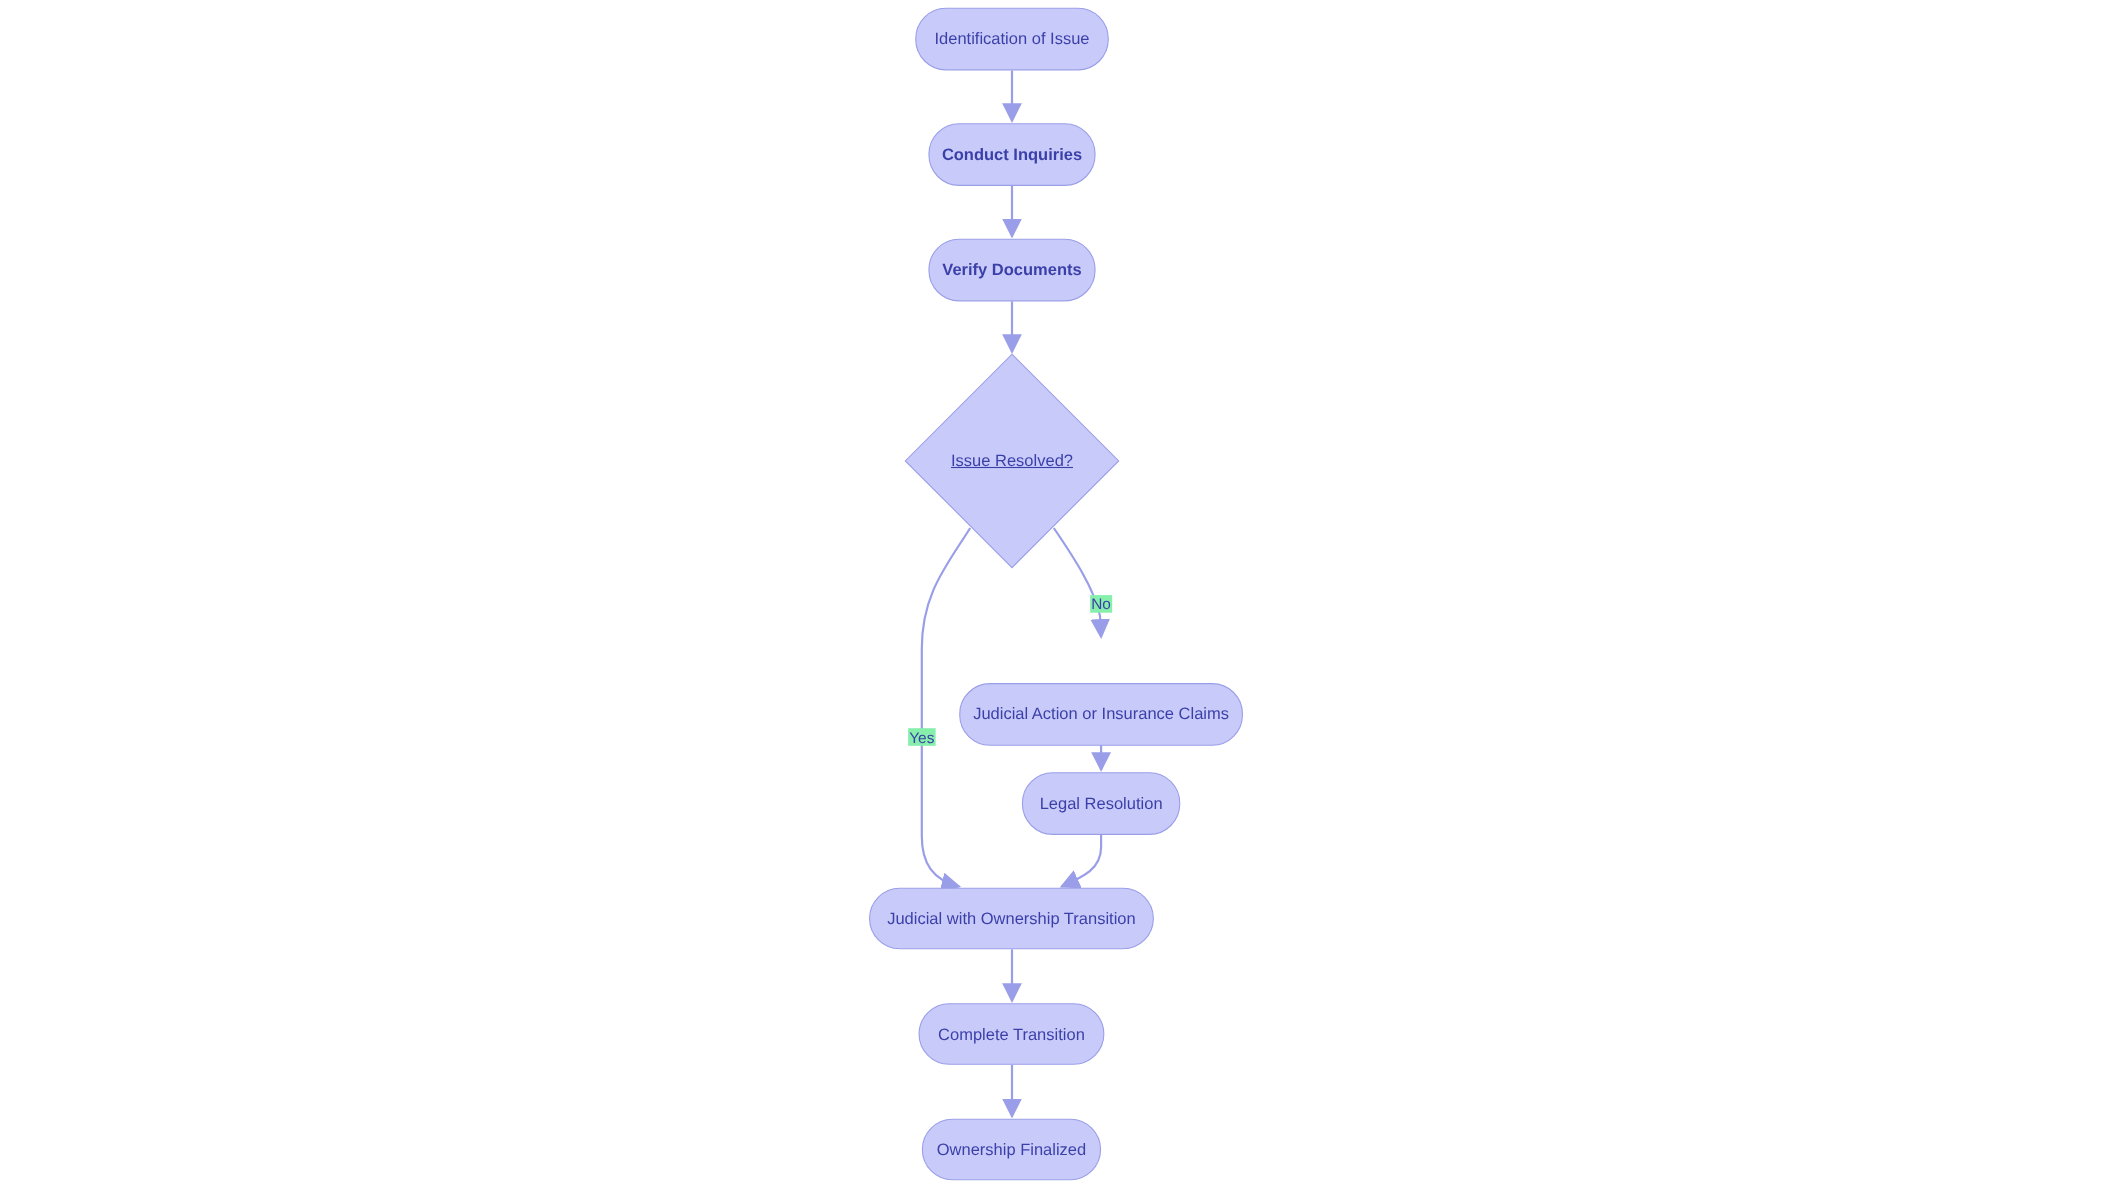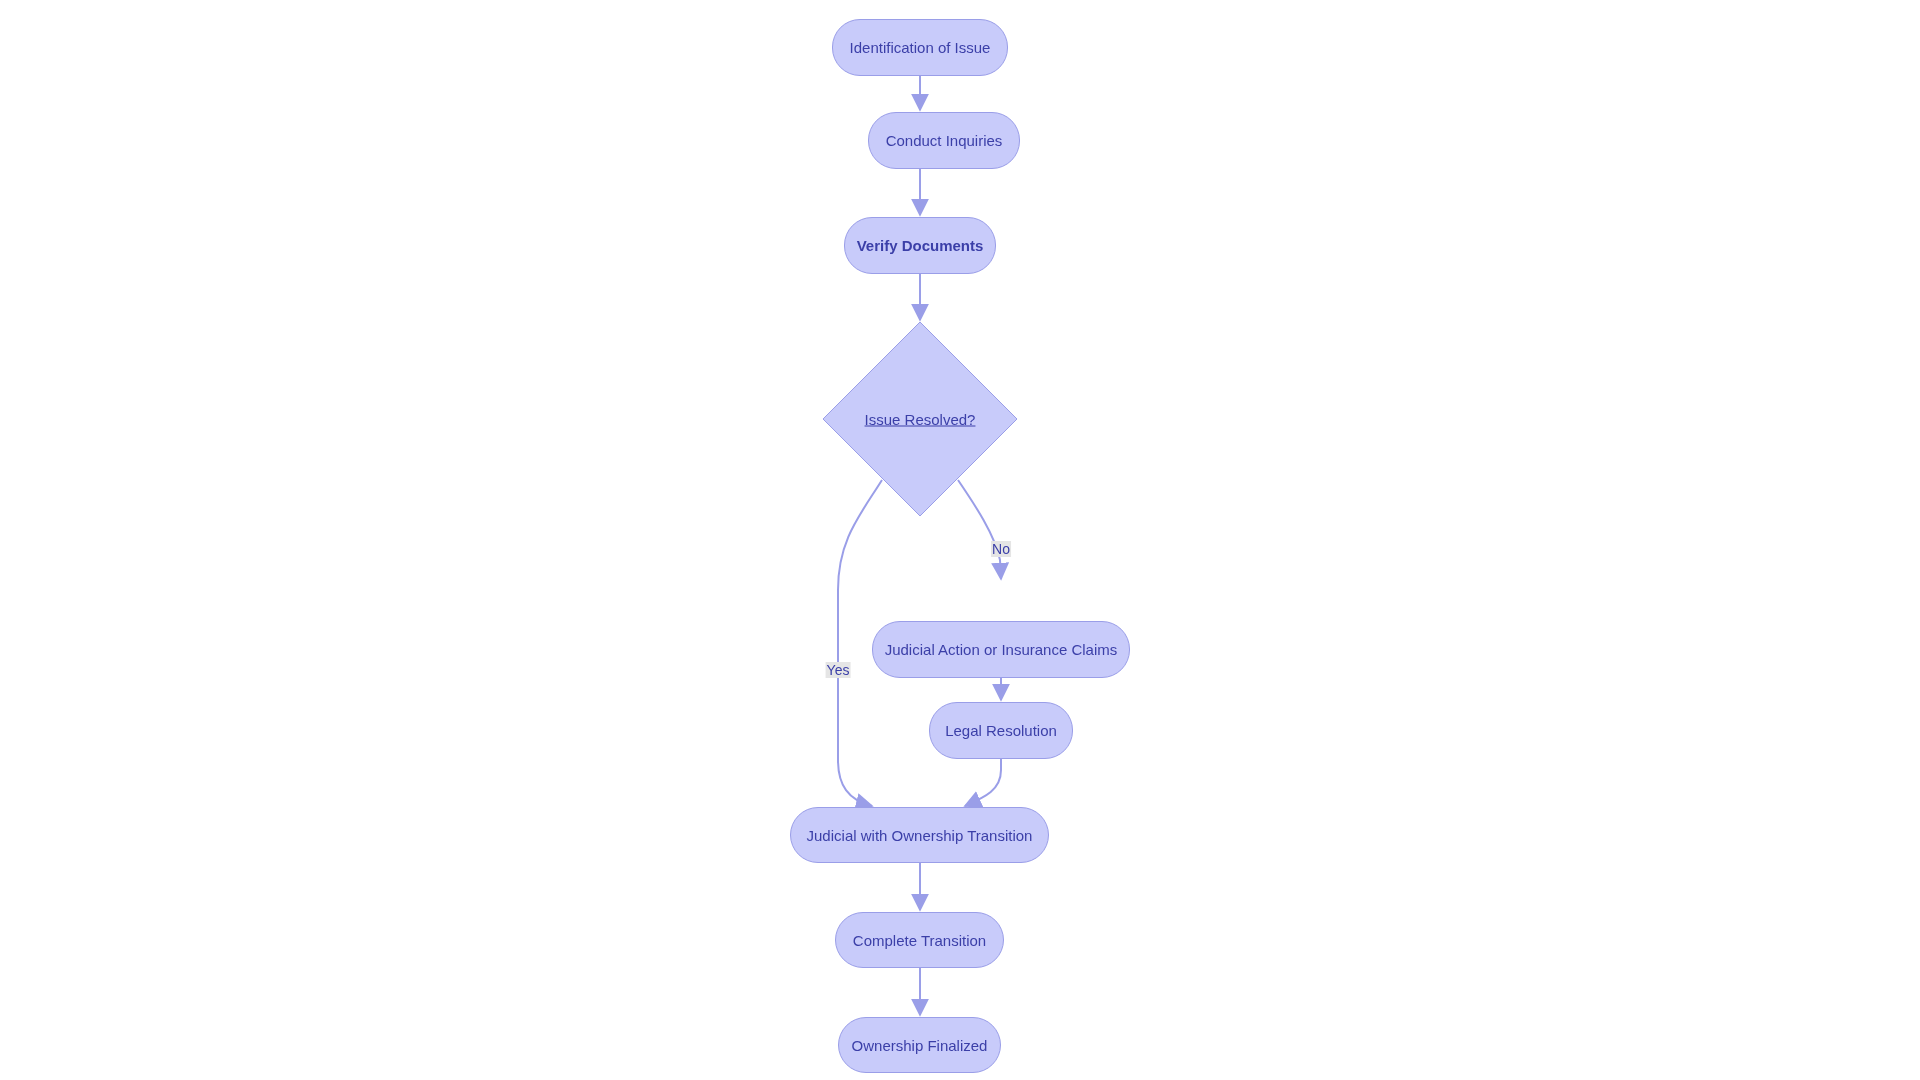--- a/index.html
+++ b/index.html
@@ -1,21 +1,21 @@
 <!DOCTYPE html>
 <html><head>
 <meta charset="utf-8">
 <style>
   html, body { margin:0; padding:0; background:#ffffff; }
   body { width:1920px; height:1080px; position:relative; overflow:hidden; font-family:"Liberation Sans", sans-serif; }
   svg.edges { position:absolute; left:0; top:0; width:1920px; height:1080px; }
   .node { position:absolute; box-sizing:border-box; background:#c8cbfa; border:1px solid #9a9ee8; border-radius:28px;
           display:flex; align-items:center; justify-content:center; color:#3b3fa8; font-size:15px; white-space:nowrap; }
   .diamond-label { position:absolute; color:#3b3fa8; font-size:15px; white-space:nowrap; transform:translate(-50%,-50%); }
-  .edge-label { position:absolute; color:#3b3fa8; font-size:14px; background:#e5e5e5; transform:translate(-50%,-50%); padding:0 1px; }
+  .edge-label { position:absolute; color:#3b3fa8; font-size:14px; background:#86efac; transform:translate(-50%,-50%); padding:0 1px; }
 </style>
 </head>
 <body>
 
 <svg class="edges" viewBox="0 0 1920 1080">
   <defs>
     <marker id="arr" viewBox="0 0 10 10" refX="9" refY="5" markerWidth="9" markerHeight="9" orient="auto">
       <path d="M0,0 L10,5 L0,10 z" fill="#9a9ee8"></path>
     </marker>
   </defs>
@@ -26,22 +26,22 @@
     <path d="M882,480 C860,515 838,540 838,590 L838,760 C838,785 848,800 872,806" marker-end="url(#arr)"></path>
     <path d="M958,480 C975,505 995,535 1000,560 L1001,579" marker-end="url(#arr)"></path>
     <path d="M1001,638 L1001,700" marker-end="url(#arr)"></path>
     <path d="M1001,759 L1001,770 C1001,790 985,797 965,806" marker-end="url(#arr)"></path>
     <path d="M920,863 L920,910" marker-end="url(#arr)"></path>
     <path d="M920,968 L920,1015" marker-end="url(#arr)"></path>
   </g>
   <polygon points="920,322 1017,419 920,516 823,419" fill="#c8cbfa" stroke="#9a9ee8" stroke-width="1"></polygon>
 </svg>
 
-<div class="node" style="left:832px;top:19px;width:176px;height:57px;">Identification of Issue</div>
-<div class="node" style="left:868px;top:112px;width:152px;height:57px;">Conduct Inquiries</div>
+<div class="node" style="left:832px;top:7px;width:176px;height:57px;">Identification of Issue</div>
+<div class="node" style="left:844px;top:112px;width:152px;height:57px;font-weight:bold;">Conduct Inquiries</div>
 <div class="node" style="left:844px;top:217px;width:152px;height:57px;font-weight:bold;">Verify Documents</div>
 <div class="diamond-label" style="left:920px;top:419px;text-decoration:underline;">Issue Resolved?</div>
 <div class="node" style="left:872px;top:581px;width:258px;height:57px;margin-top:40px;">Judicial Action or Insurance Claims</div>
 <div class="node" style="left:929px;top:702px;width:144px;height:57px;">Legal Resolution</div>
 <div class="node" style="left:790px;top:807px;width:259px;height:56px;">Judicial with Ownership Transition</div>
 <div class="node" style="left:835px;top:912px;width:169px;height:56px;">Complete Transition</div>
 <div class="node" style="left:838px;top:1017px;width:163px;height:56px;">Ownership Finalized</div>
 
 <div class="edge-label" style="left:838px;top:670px;">Yes</div>
 <div class="edge-label" style="left:1001px;top:549px;">No</div>

